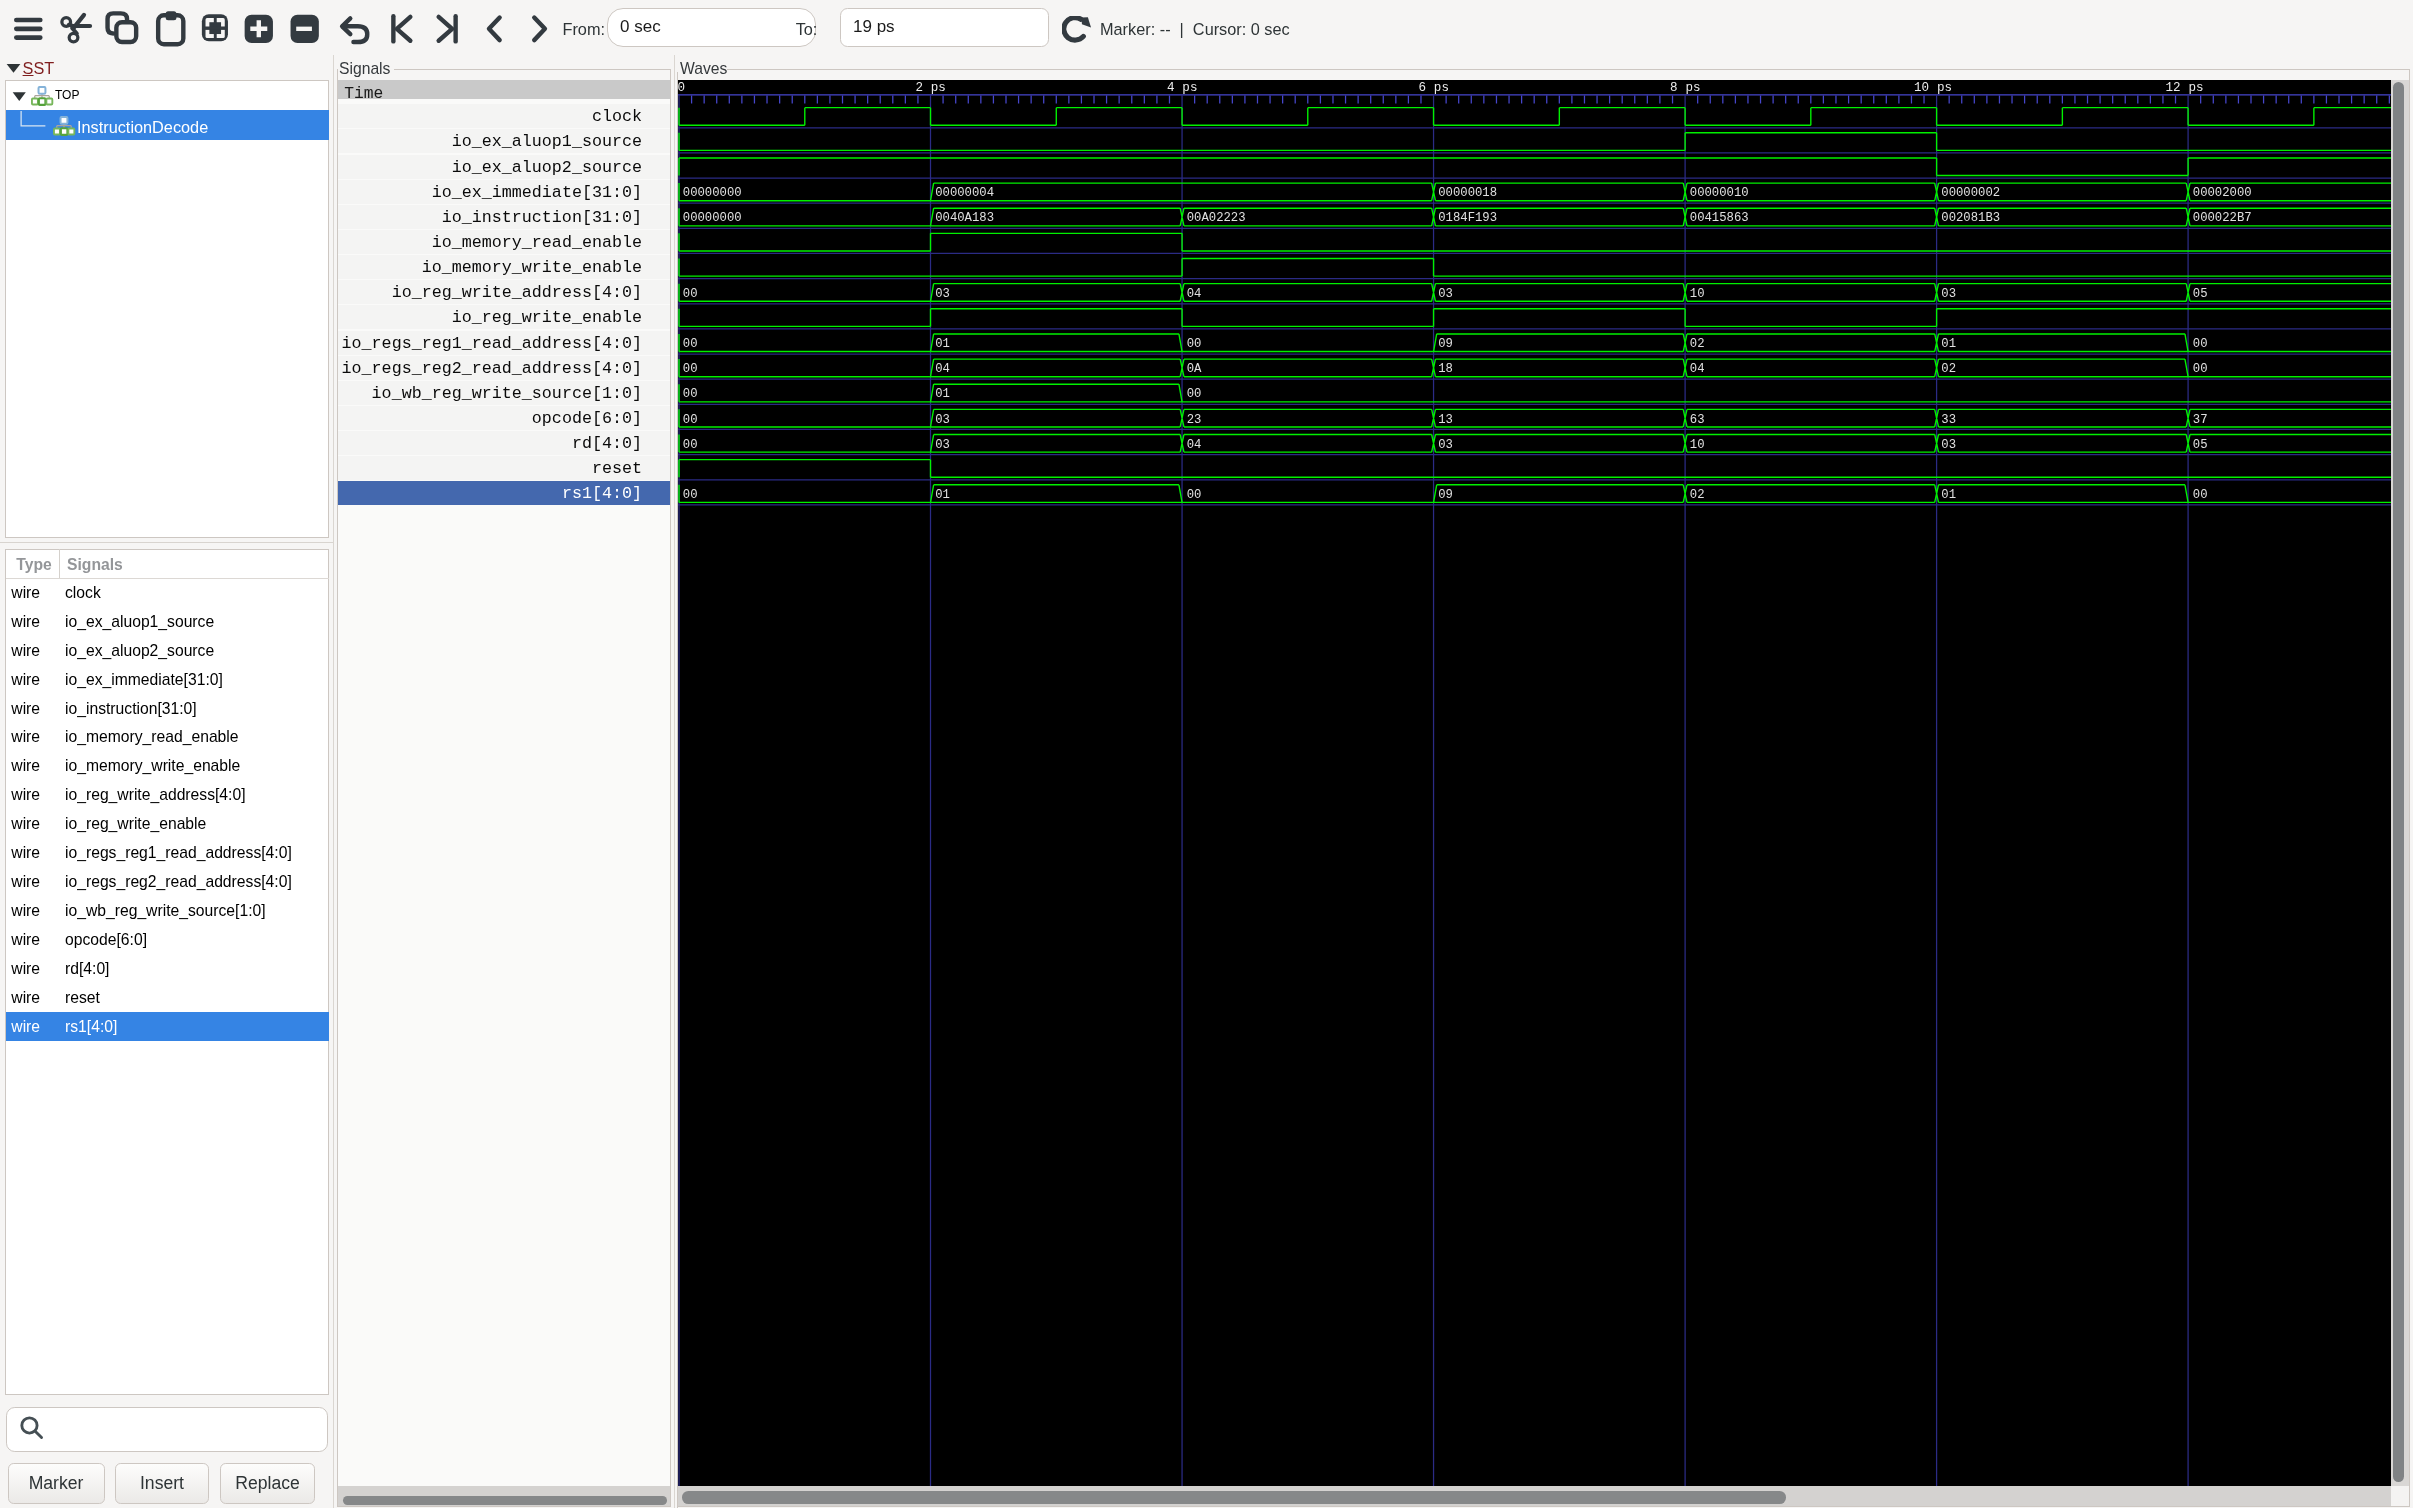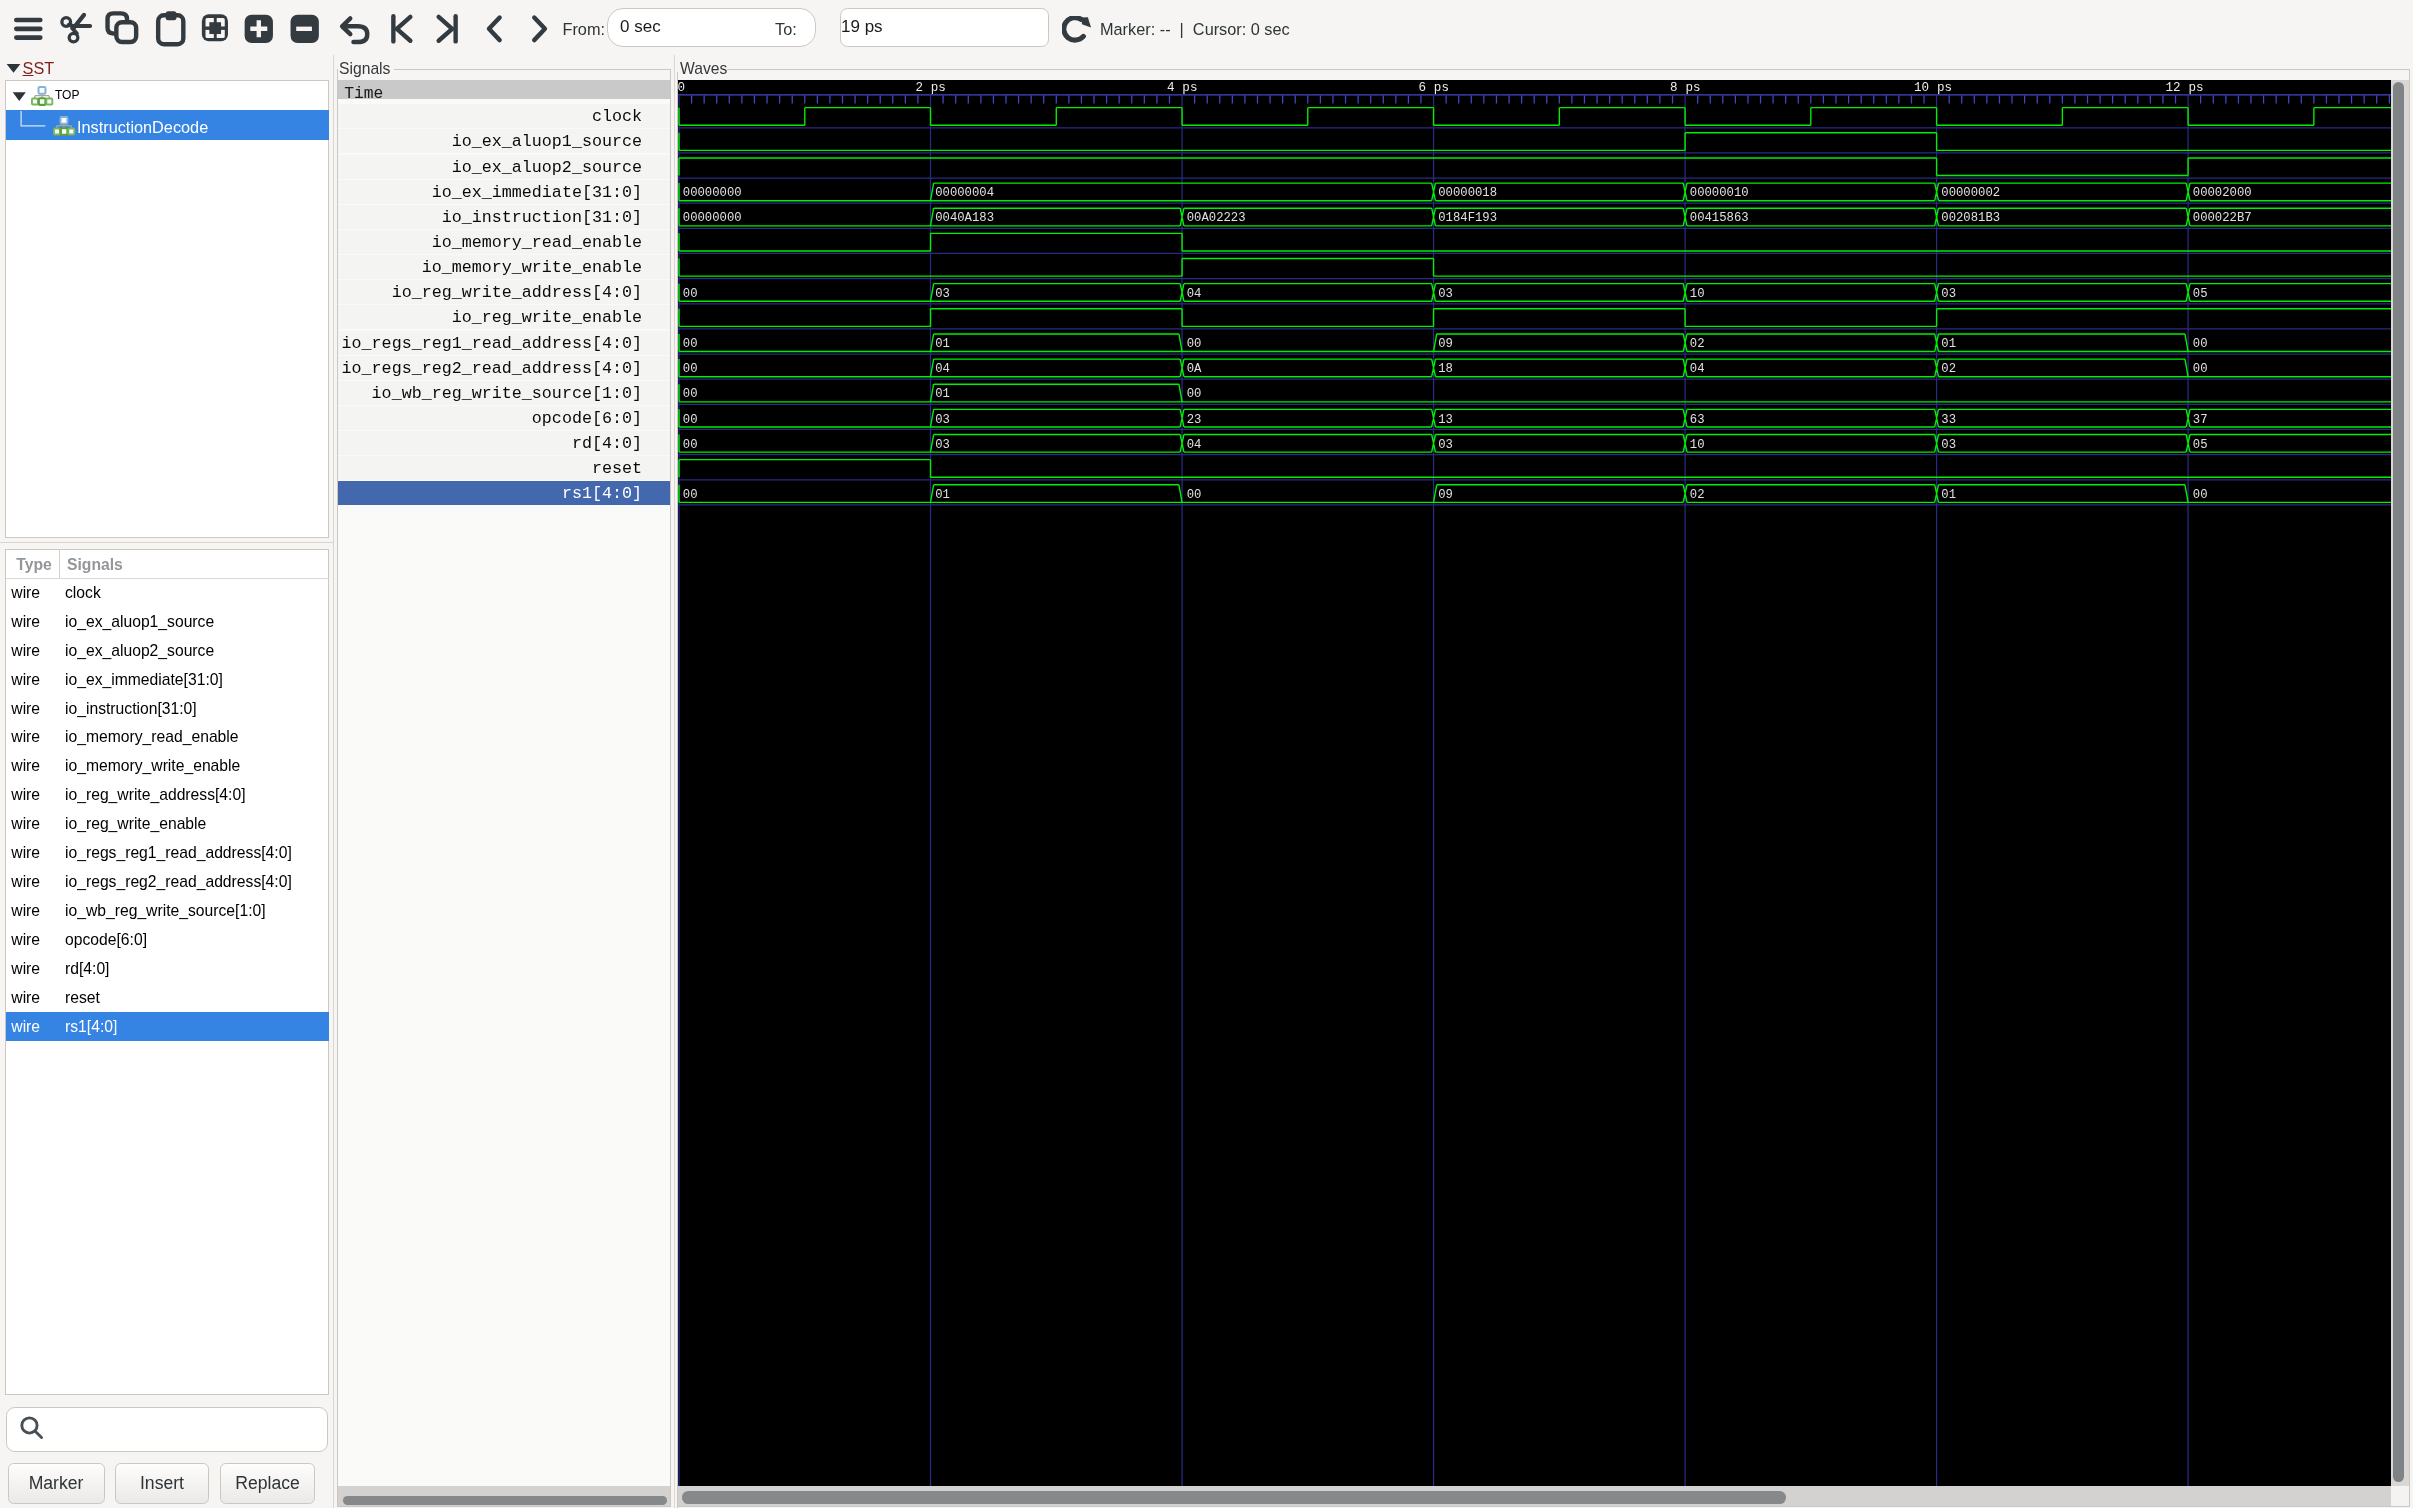--- a/index.html
+++ b/index.html
@@ -38,22 +38,22 @@
     </g>
     <g stroke="#333a40" stroke-width="7" fill="none" stroke-linecap="round" stroke-linejoin="round">
       <path d="M724.5,25.5V65.5"></path>
       <path d="M697.5,26.5 L719,45.5 L697.5,64.5"></path>
     </g>
     <path d="M794.5,27.5 L777.5,45.5 L794.5,63.5" stroke="#333a40" stroke-width="7" fill="none" stroke-linecap="round" stroke-linejoin="round"></path>
     <path d="M849.5,27.5 L866.5,45.5 L849.5,63.5" stroke="#333a40" stroke-width="7" fill="none" stroke-linecap="round" stroke-linejoin="round"></path>
   </svg>
 <div class="abs" style="left:542px;top:19.5px;width:63px;text-align:right;font-size:16.3px;color:#2e3436">From:</div>
 <div class="abs" style="left:607px;top:8.2px;width:209px;height:39px;background:#fff;border:1.3px solid #cdc7c2;border-radius:16px;font-size:17px;color:#1a1a1a;line-height:36px;padding-left:12px">0 sec</div>
-<div class="abs" style="left:775px;top:19.5px;width:63px;text-align:left;font-size:16.3px;color:#2e3436">To:</div>
-<div class="abs" style="left:840px;top:8.2px;width:209px;height:39px;background:#fff;border:1.3px solid #cdc7c2;border-radius:7.5px;font-size:17px;color:#1a1a1a;line-height:36px;">19 ps</div>
+<div class="abs" style="left:775px;top:19.5px;width:63px;text-align:center;font-size:16.3px;color:#2e3436">To:</div>
+<div class="abs" style="left:840px;top:8.2px;width:209px;height:39px;background:#fff;border:1.3px solid #cdc7c2;border-radius:7.5px;font-size:17px;color:#1a1a1a;line-height:36px;padding-left:12px">19 ps</div>
 <svg class="abs" style="left:1062px;top:15.7px" width="33" height="30" viewBox="0 0 52 48">
     <path d="M 29.8,5.2 A 18,18 0 1 0 33.8,32.6" stroke="#333a40" stroke-width="8.2" fill="none" stroke-linecap="round"></path>
     <polygon points="30.5,2.5 41,2 46,18.5 31.5,13" fill="#333a40"></polygon>
   </svg>
 <div class="abs" style="left:1100px;top:19.5px;font-size:16.3px;color:#2e3436">Marker: --&nbsp; | &nbsp;Cursor: 0 sec</div>
 <div class="abs" style="left:333px;top:55px;width:1.3px;height:1453px;background:#dad6d1"></div>
 <div class="abs" style="left:674px;top:55px;width:1.3px;height:1453px;background:#dad6d1"></div>
 <svg class="abs" style="left:5.7px;top:62px" width="15" height="12.6" viewBox="0 0 24 20">
     <path d="M1,3H23L12,17Z" fill="#2e3436"></path>
   </svg>

